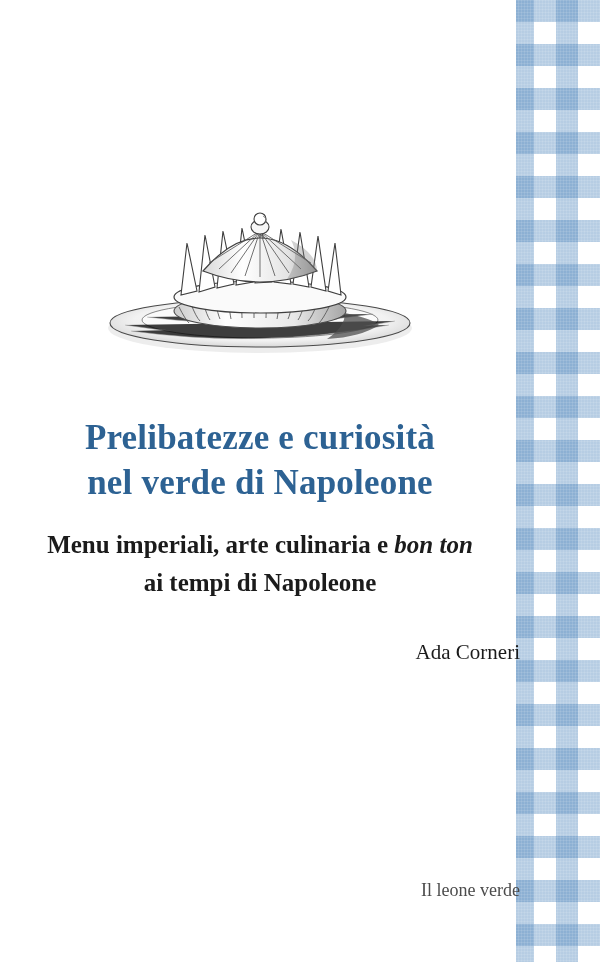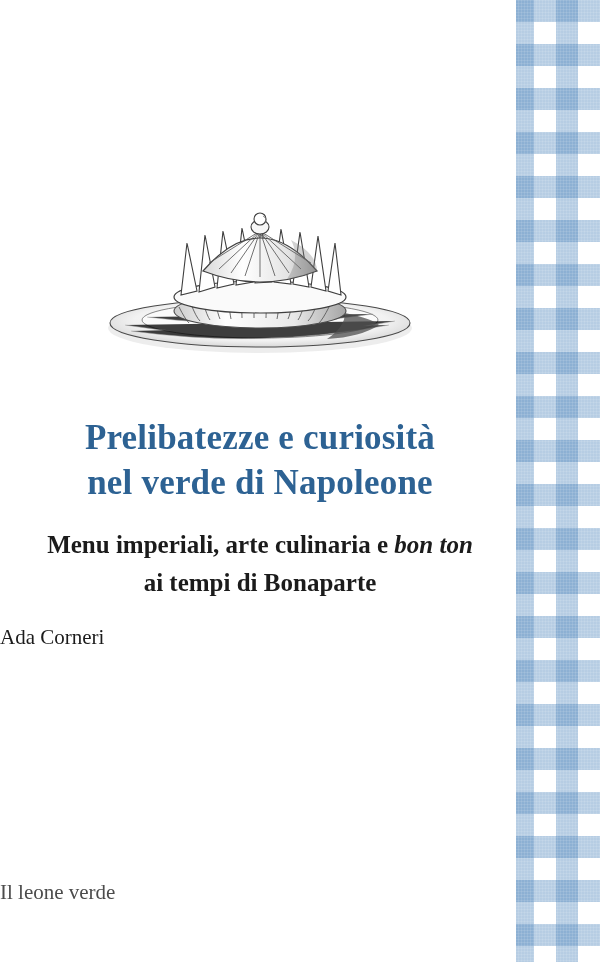--- a/index.html
+++ b/index.html
@@ -120,38 +120,38 @@
     color: #1b1b1b;
     font-family: "Liberation Serif", serif;
     font-size: 25px;
     line-height: 38px;
   }
   .subtitle .s1, .subtitle .s2 { display: block; white-space: nowrap; }
   .subtitle em { }
 
   .author {
     position: absolute;
-    top: 625px;
-    left: 0;
-    width: 520px;
-    text-align: left;
+    top: 640px;
+    left: 0;
+    width: 520px;
+    text-align: right;
     color: #1b1b1b;
     font-family: "Liberation Serif", serif;
     font-size: 21px;
   }
 
   .publisher {
     position: absolute;
     top: 880px;
     left: 0;
     width: 520px;
-    text-align: left;
+    text-align: right;
     color: #4c4c4c;
     font-family: "Liberation Serif", serif;
-    font-size: 21px;
+    font-size: 18px;
   }
 </style>
 </head>
 <body>
 
 <div class="cover">
 
   <div class="gingham">
     <div class="cols"></div>
     <div class="rows"></div>
@@ -247,21 +247,21 @@
       </svg>
     </div>
 
     <h1 class="title">
       <span class="l1">Prelibatezze e curiosità</span>
       <span class="l2">nel verde di Napoleone</span>
     </h1>
 
     <h2 class="subtitle">
       <span class="s1"><span>Menu imperiali, arte culinaria e </span><em>bon ton</em></span>
-      <span class="s2">ai tempi di Bonaparte</span>
+      <span class="s2">ai tempi di Napoleone</span>
     </h2>
 
     <div class="author">Ada Corneri</div>
 
     <div class="publisher">Il leone verde</div>
 
   </div>
 </div>
 
 </body></html>

